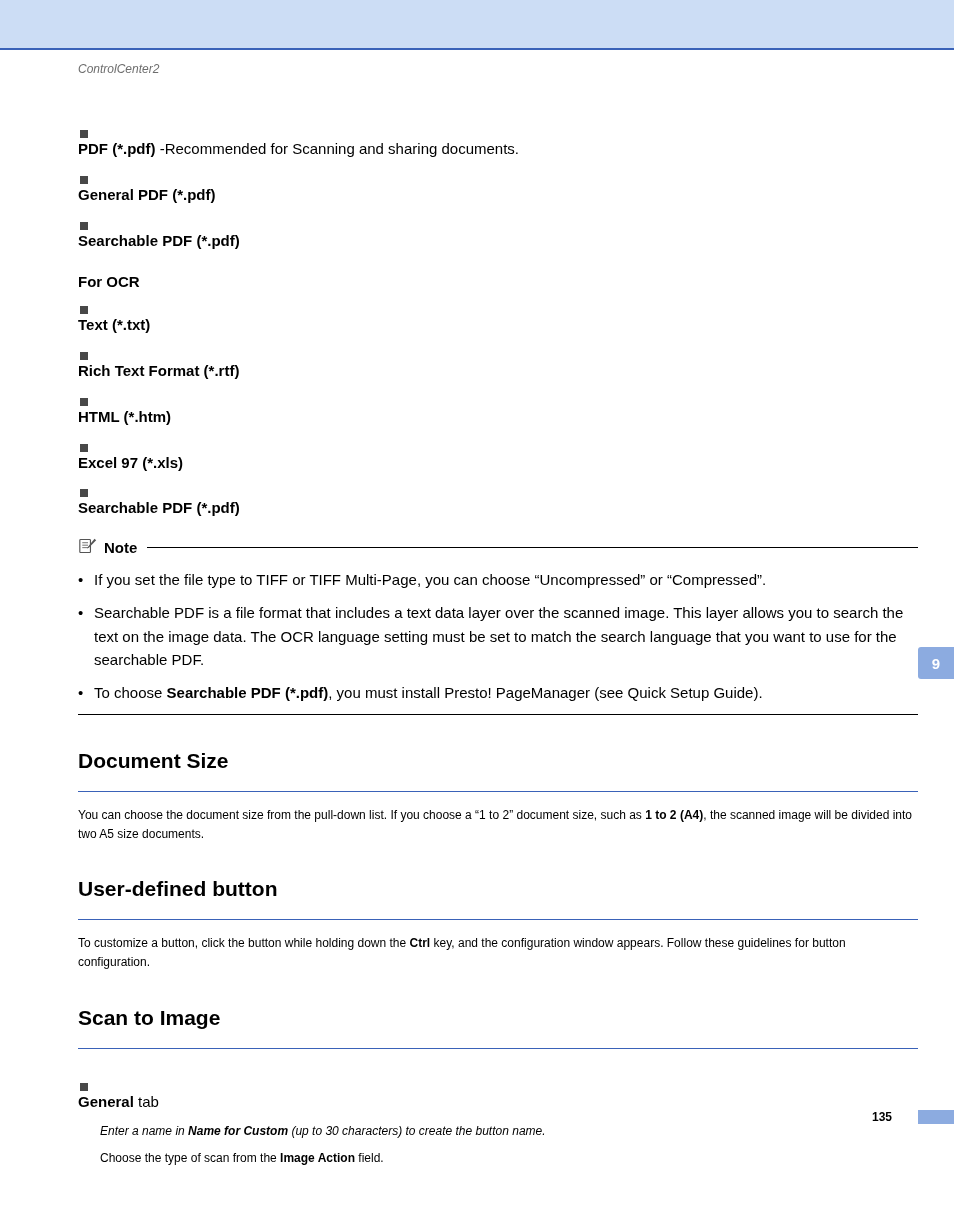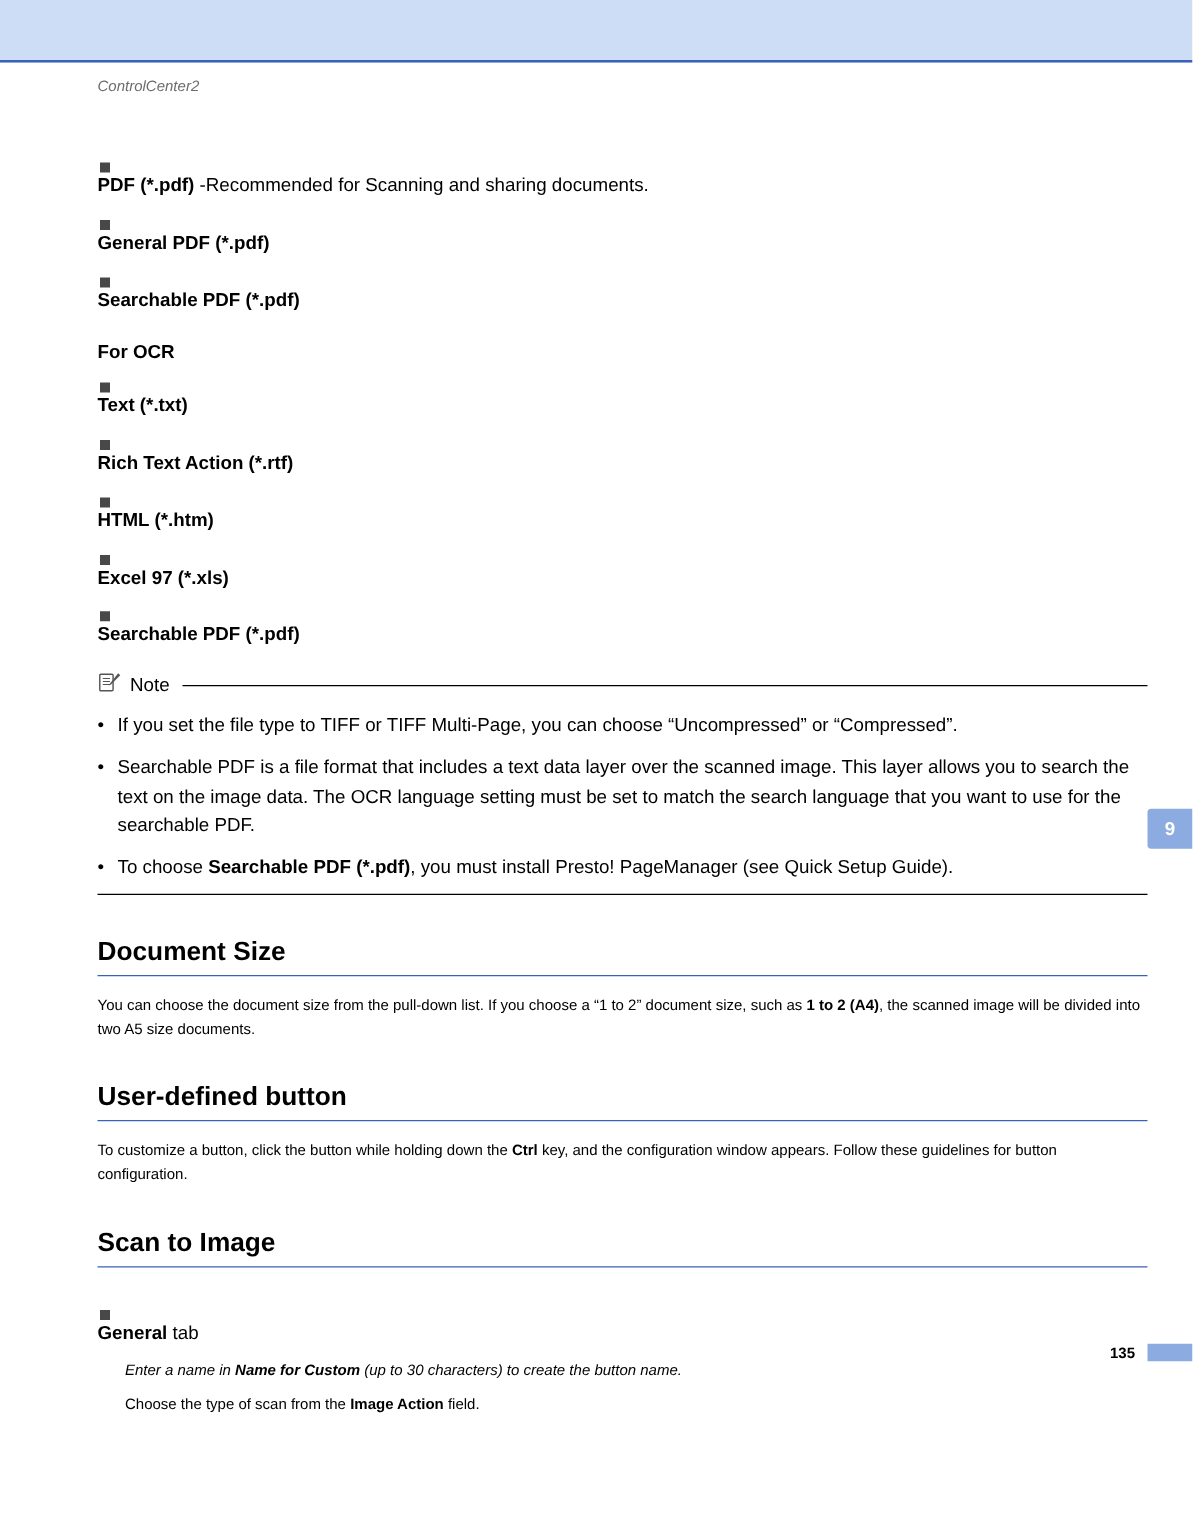--- a/index.html
+++ b/index.html
@@ -8,32 +8,32 @@
   .page { position: relative; padding: 0 36px 0 78px; }
   .running-head { font-size: 12px; color: #6d6d6d; margin-top: 12px; margin-bottom: 48px; font-style: italic; }
   .bullet-list { margin: 0 0 18px 0; }
   .bullet-list .row { display: flex; align-items: flex-start; margin: 6px 0 10px 0; font-size: 15px; line-height: 1.45; flex-direction: column; }
   .bullet-list .sq { width: 8px; height: 8px; background: #484848; margin: 6px 12px 0 2px; flex: none; }
   .b { font-weight: 700; }
   .section-label { font-size: 15px; font-weight: 700; margin: 22px 0 10px 0; }
   .note-block { margin-top: 10px; }
   .note-head { display: flex; align-items: center; font-size: 15px; }
   .note-head .icon { margin-right: 6px; }
-  .note-head .label { font-weight: 400; text-align: right; }
+  .note-head .label { font-weight: 700; text-align: right; }
   .note-head .rule { flex: 1; height: 1px; background: #000; margin-left: 10px; }
   .note-items { margin-top: 10px; }
   .note-items .ni { display: flex; font-size: 15px; line-height: 1.55; margin: 4px 0 10px 0; }
   .note-items .dot { width: 16px; flex: none; }
   .note-bottom-rule { height: 1px; background: #000; margin-top: 4px; }
-  .h2 { font-size: 21px; font-weight: 700; margin-top: 34px; padding-bottom: 6px; border-bottom: 1px solid #3a62b8; }
+  .h2 { font-size: 21px; font-weight: 700; margin-top: 34px; padding-bottom: 18px; border-bottom: 1px solid #3a62b8; }
   .para { font-size: 12px; line-height: 1.55; margin-top: 14px; }
   .sub-indent { margin-left: 22px; }
   .side-tab { position: absolute; right: 0; top: 585px; width: 36px; height: 32px; background: #8cabe0; color: #fff; font-size: 15px; font-weight: 700; display: flex; align-items: center; justify-content: center; border-top-left-radius: 3px; border-bottom-left-radius: 3px; }
   .footer { position: absolute; left: 0; right: 0; bottom: 44px; display: flex; justify-content: flex-end; align-items: center; padding-right: 0; }
-  .footer .pn { font-size: 12px; font-weight: 700; margin-right: 10px; }
+  .footer .pn { font-size: 12px; font-weight: 700; margin-right: 26px; }
   .footer .stub { width: 36px; height: 14px; background: #8cabe0; }
   svg.note-svg { width: 20px; height: 18px; }
 </style>
 </head>
 <body>
 
 <div class="topbar"></div>
 
 <div class="page">
 
@@ -56,21 +56,21 @@
 
   <div class="section-label">For OCR</div>
 
   <div class="bullet-list" id="ocr-list">
       <div class="row">
         <span class="sq"></span>
         <span><span class="b">Text (*.txt)</span></span>
       </div>
       <div class="row">
         <span class="sq"></span>
-        <span><span class="b">Rich Text Action (*.rtf)</span></span>
+        <span><span class="b">Rich Text Format (*.rtf)</span></span>
       </div>
       <div class="row">
         <span class="sq"></span>
         <span><span class="b">HTML (*.htm)</span></span>
       </div>
       <div class="row">
         <span class="sq"></span>
         <span><span class="b">Excel 97 (*.xls)</span></span>
       </div>
       <div class="row">

